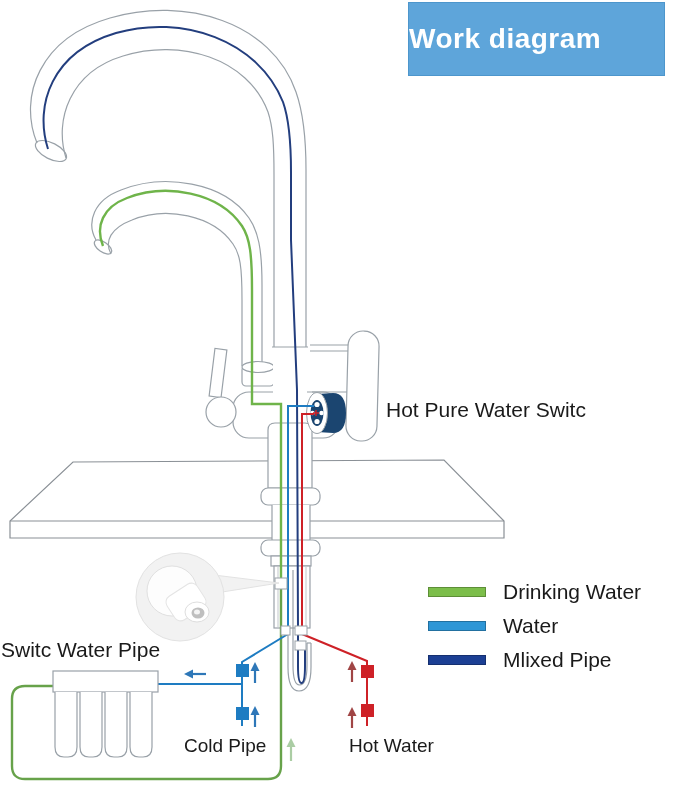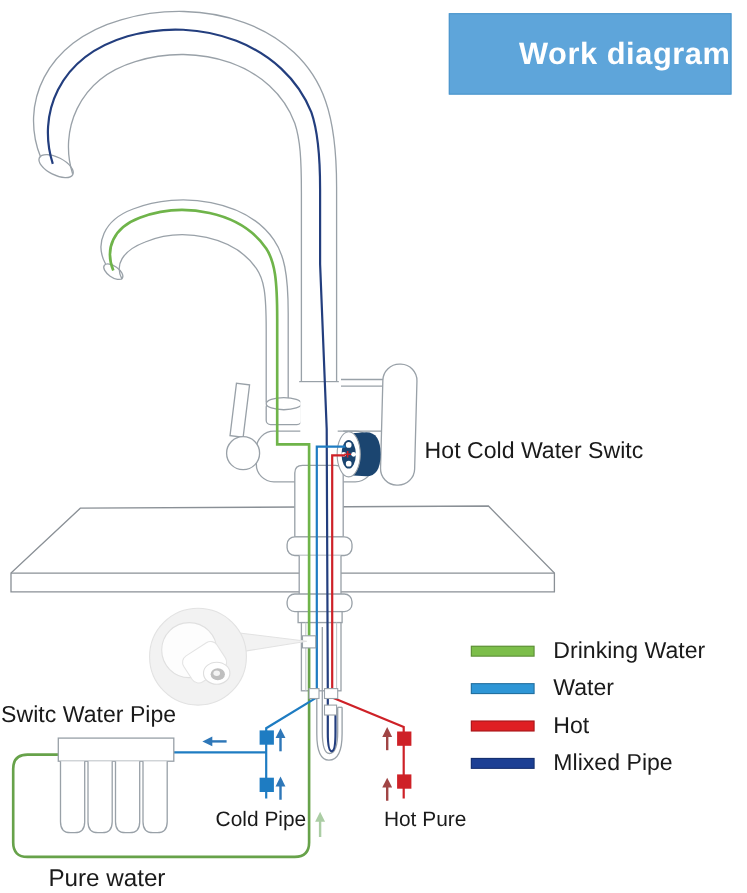--- a/index.html
+++ b/index.html
@@ -4,27 +4,27 @@
 <style>
   html,body{margin:0;padding:0;background:#fff;}
   .canvas{
     position:relative;width:679px;height:812px;background:#fff;overflow:hidden;
     font-family:"Liberation Sans", sans-serif;color:var(--text,#1a1a1a);
   }
   .canvas svg{position:absolute;left:0;top:0;}
   .lbl{position:absolute;white-space:nowrap;color:var(--text,#1a1a1a);line-height:1.1;}
   .lbl-switch{left:386px;top:398px;font-size:21px;}
   .lbl-pwp{left:1px;top:638px;font-size:21px;}
-  .lbl-cold{left:184px;top:736px;font-size:19px;margin-left:12px;}
+  .lbl-cold{left:184px;top:736px;font-size:19px;}
   .lbl-hot{left:349px;top:736px;font-size:19px;}
   .lbl-pure{left:44px;top:786px;font-size:22px;}
   .title-box{
-    position:absolute;left:408px;top:12px;width:255px;height:72px;
+    position:absolute;left:408px;top:2px;width:255px;height:72px;
     background:var(--title-bg,#5EA5DA);border:1px solid var(--title-border,#4D96CC);
-    display:flex;align-items:center;justify-content:flex-end;
+    display:flex;align-items:center;justify-content:flex-start;
   }
   .title-box span{color:#fff;font-size:28px;font-weight:bold;letter-spacing:.5px;}
   .legend{position:absolute;left:428px;top:582px;}
   .legend-row{display:flex;align-items:center;height:20px;margin-bottom:14px;}
   .swatch{display:inline-block;width:56px;height:8px;border:1px solid rgba(0,0,0,.25);}
   .legend-label{margin-left:17px;font-size:21px;color:var(--text,#1a1a1a);}
 </style>
 </head>
 <body>
 
@@ -167,38 +167,33 @@
         <ellipse cx="198" cy="613" rx="6.5" ry="5.5" style="fill:#bfbfbf;"></ellipse>
         <ellipse cx="197" cy="612" rx="3" ry="2.5" style="fill:#f4f4f4;"></ellipse>
       </g>
     </g>
   </svg>
 
   <div class="title-box">
     <span>Work diagram</span>
   </div>
 
-  <div class="lbl lbl-switch">Hot Cold Water Switc</div>
+  <div class="lbl lbl-switch">Hot Pure Water Switc</div>
   <div class="lbl lbl-pwp">Switc Water Pipe</div>
   <div class="lbl lbl-cold">Cold Pipe</div>
-  <div class="lbl lbl-hot">Hot Pure</div>
-  <div class="lbl lbl-pure">Pure water</div>
+  <div class="lbl lbl-hot">Hot Water</div>
 
   <div class="legend">
     <div class="legend-row">
       <span class="swatch" style="background: rgb(124, 190, 74);"></span>
       <span class="legend-label">Drinking Water</span>
     </div>
     <div class="legend-row">
       <span class="swatch" style="background: rgb(46, 150, 214);"></span>
       <span class="legend-label">Water</span>
     </div>
     <div class="legend-row">
-      <span class="swatch" style="background: rgb(223, 31, 35);"></span>
-      <span class="legend-label">Hot</span>
-    </div>
-    <div class="legend-row">
       <span class="swatch" style="background: rgb(28, 63, 148);"></span>
       <span class="legend-label">Mlixed Pipe</span>
     </div>
   </div>
 
 </div>
 
 </body></html>

